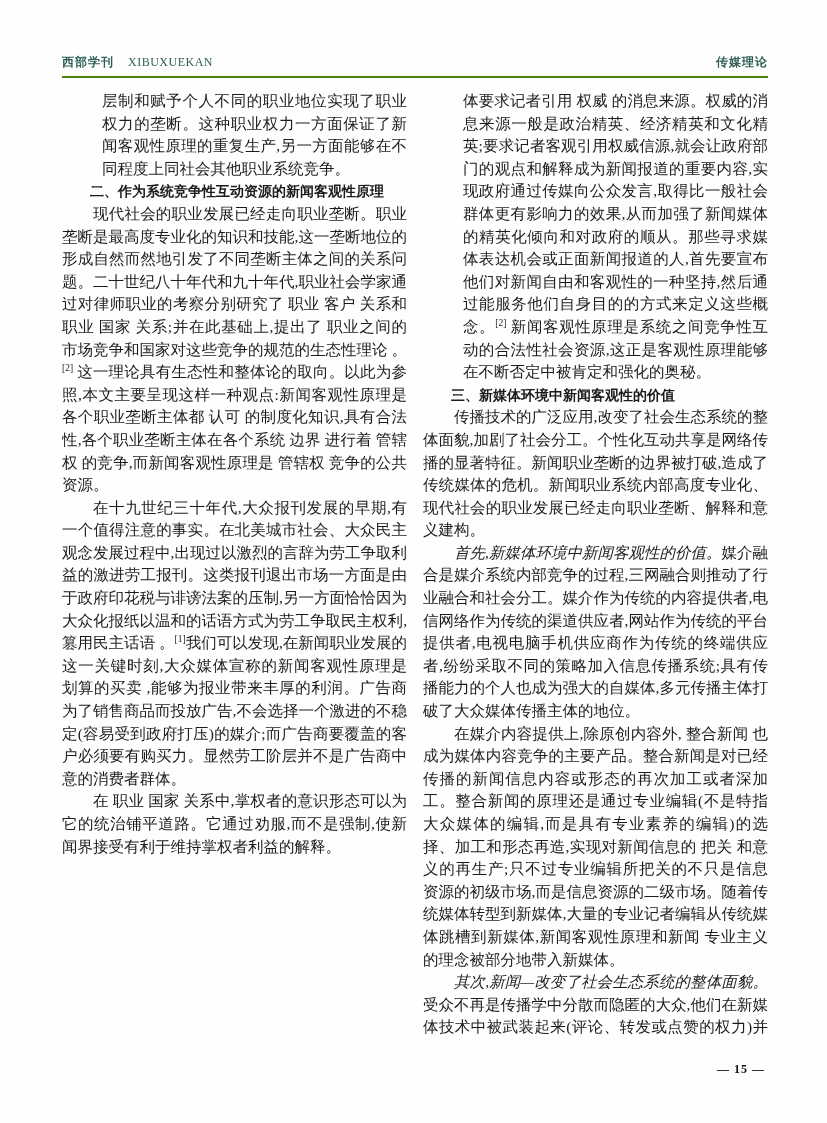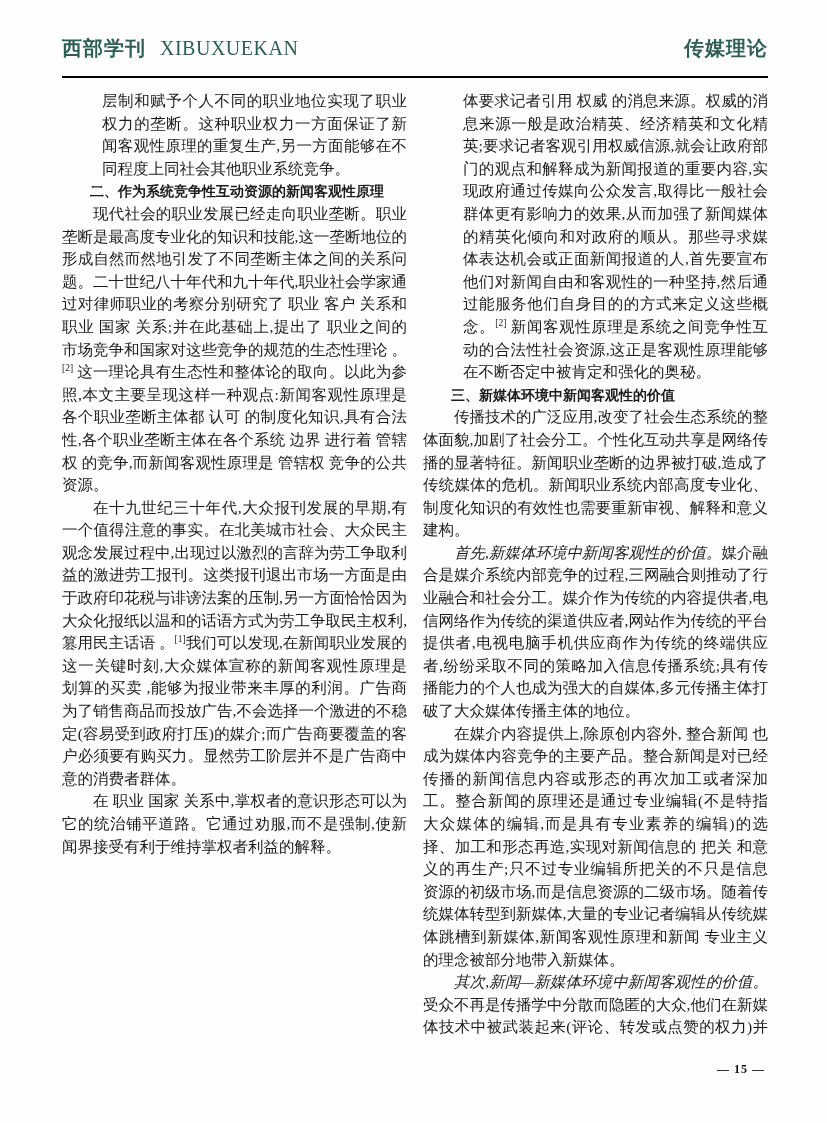--- a/index.html
+++ b/index.html
@@ -3,24 +3,24 @@
 <meta charset="utf-8">
 <style>
   html,body{margin:0;padding:0;background:#e9e9e9;}
   .page{
     position:relative;width:827px;height:1123px;background:#fefefe;
     margin:0 auto;overflow:hidden;
     font-family:"Liberation Serif","DejaVu Serif",serif;
   }
   .header{
     position:absolute;left:62px;top:50px;width:706px;height:28px;
-    border-bottom:2px solid #000000;
+    border-bottom:2px solid #4d7c0f;
     display:flex;justify-content:space-between;align-items:flex-end;
-    padding-bottom:14px;box-sizing:border-box;
-    color:#2e5f54;font-size:20px;
+    padding-bottom:5px;box-sizing:border-box;
+    color:#2e5f54;font-size:12px;
   }
   .header .jname{font-weight:bold;letter-spacing:1px;}
   .header .jpinyin{margin-left:14px;font-weight:normal;letter-spacing:0.5px;}
   .header .section{font-weight:bold;letter-spacing:1px;}
   .content{
     position:absolute;left:62px;top:90px;width:706px;height:952px;
     display:flex;gap:16px;
   }
   .col{
     width:345px;height:952px;overflow:hidden;
@@ -58,22 +58,22 @@
     <div class="col">
         <p class="para noindent"><span>层制和赋予个人不同的职业地位实现了职业权力的垄断。这种职业权力一方面保证了新闻客观性原理的重复生产,另一方面能够在不同程度上同社会其他职业系统竞争。</span></p>
         <p class="para heading"><span>二、作为系统竞争性互动资源的新闻客观性原理</span></p>
         <p class="para"><span>现代社会的职业发展已经走向职业垄断。职业垄断是最高度专业化的知识和技能,这一垄断地位的形成自然而然地引发了不同垄断主体之间的关系问题。二十世纪八十年代和九十年代,职业社会学家通过对律师职业的考察分别研究了 职业 客户 关系和 职业 国家 关系;并在此基础上,提出了 职业之间的市场竞争和国家对这些竞争的规范的生态性理论 。</span><span class="sup">[2]</span><span> 这一理论具有生态性和整体论的取向。以此为参照,本文主要呈现这样一种观点:新闻客观性原理是各个职业垄断主体都 认可 的制度化知识,具有合法性,各个职业垄断主体在各个系统 边界 进行着 管辖权 的竞争,而新闻客观性原理是 管辖权 竞争的公共资源。</span></p>
         <p class="para"><span>在十九世纪三十年代,大众报刊发展的早期,有一个值得注意的事实。在北美城市社会、大众民主观念发展过程中,出现过以激烈的言辞为劳工争取利益的激进劳工报刊。这类报刊退出市场一方面是由于政府印花税与诽谤法案的压制,另一方面恰恰因为大众化报纸以温和的话语方式为劳工争取民主权利, 篡用民主话语 。</span><span class="sup">[1]</span><span>我们可以发现,在新闻职业发展的这一关键时刻,大众媒体宣称的新闻客观性原理是 划算的买卖 ,能够为报业带来丰厚的利润。广告商为了销售商品而投放广告,不会选择一个激进的不稳定(容易受到政府打压)的媒介;而广告商要覆盖的客户必须要有购买力。显然劳工阶层并不是广告商中意的消费者群体。</span></p>
         <p class="para"><span>在 职业 国家 关系中,掌权者的意识形态可以为它的统治铺平道路。它通过劝服,而不是强制,使新闻界接受有利于维持掌权者利益的解释。</span></p>
       </div>
     <div class="col">
         <p class="para noindent"><span>体要求记者引用 权威 的消息来源。权威的消息来源一般是政治精英、经济精英和文化精英;要求记者客观引用权威信源,就会让政府部门的观点和解释成为新闻报道的重要内容,实现政府通过传媒向公众发言,取得比一般社会群体更有影响力的效果,从而加强了新闻媒体的精英化倾向和对政府的顺从。那些寻求媒体表达机会或正面新闻报道的人,首先要宣布他们对新闻自由和客观性的一种坚持,然后通过能服务他们自身目的的方式来定义这些概念。</span><span class="sup">[2]</span><span> 新闻客观性原理是系统之间竞争性互动的合法性社会资源,这正是客观性原理能够在不断否定中被肯定和强化的奥秘。</span></p>
         <p class="para heading"><span>三、新媒体环境中新闻客观性的价值</span></p>
-        <p class="para"><span>传播技术的广泛应用,改变了社会生态系统的整体面貌,加剧了社会分工。个性化互动共享是网络传播的显著特征。新闻职业垄断的边界被打破,造成了传统媒体的危机。新闻职业系统内部高度专业化、制度化知识的有效性也需要重新审视、解释和意义建构。</span></p>
+        <p class="para"><span>传播技术的广泛应用,改变了社会生态系统的整体面貌,加剧了社会分工。个性化互动共享是网络传播的显著特征。新闻职业垄断的边界被打破,造成了传统媒体的危机。新闻职业系统内部高度专业化、现代社会的职业发展已经走向职业垄断、解释和意义建构。</span></p>
         <p class="para"><span class="kai">首先,新媒体环境中新闻客观性的价值。</span><span>媒介融合是媒介系统内部竞争的过程,三网融合则推动了行业融合和社会分工。媒介作为传统的内容提供者,电信网络作为传统的渠道供应者,网站作为传统的平台提供者,电视电脑手机供应商作为传统的终端供应者,纷纷采取不同的策略加入信息传播系统;具有传播能力的个人也成为强大的自媒体,多元传播主体打破了大众媒体传播主体的地位。</span></p>
         <p class="para"><span>在媒介内容提供上,除原创内容外, 整合新闻 也成为媒体内容竞争的主要产品。整合新闻是对已经传播的新闻信息内容或形态的再次加工或者深加工。整合新闻的原理还是通过专业编辑(不是特指大众媒体的编辑,而是具有专业素养的编辑)的选择、加工和形态再造,实现对新闻信息的 把关 和意义的再生产;只不过专业编辑所把关的不只是信息资源的初级市场,而是信息资源的二级市场。随着传统媒体转型到新媒体,大量的专业记者编辑从传统媒体跳槽到新媒体,新闻客观性原理和新闻 专业主义 的理念被部分地带入新媒体。</span></p>
-        <p class="para"><span class="kai">其次,新闻—新媒体环境中新闻客观性的价值。</span><span>受众不再是传播学中分散而隐匿的大众,他们在新媒体技术中被武装起来(评论、转发或点赞的权力)并走向了联合(如新浪微博粉丝),他们有多种渠道获取多角度信息,并通过多种方式发表多元意见,大众媒体那些严肃的报道在众生喧哗中被反向解读或者被娱乐化,新闻媒体被社会化媒体设置了议程;大众媒体的 权威信源 也</span></p>
+        <p class="para"><span class="kai">其次,新闻—改变了社会生态系统的整体面貌。</span><span>受众不再是传播学中分散而隐匿的大众,他们在新媒体技术中被武装起来(评论、转发或点赞的权力)并走向了联合(如新浪微博粉丝),他们有多种渠道获取多角度信息,并通过多种方式发表多元意见,大众媒体那些严肃的报道在众生喧哗中被反向解读或者被娱乐化,新闻媒体被社会化媒体设置了议程;大众媒体的 权威信源 也</span></p>
       </div>
   </div>
 
   <div class="footer">— 15 —</div>
 
 </div>
 
 </body></html>

